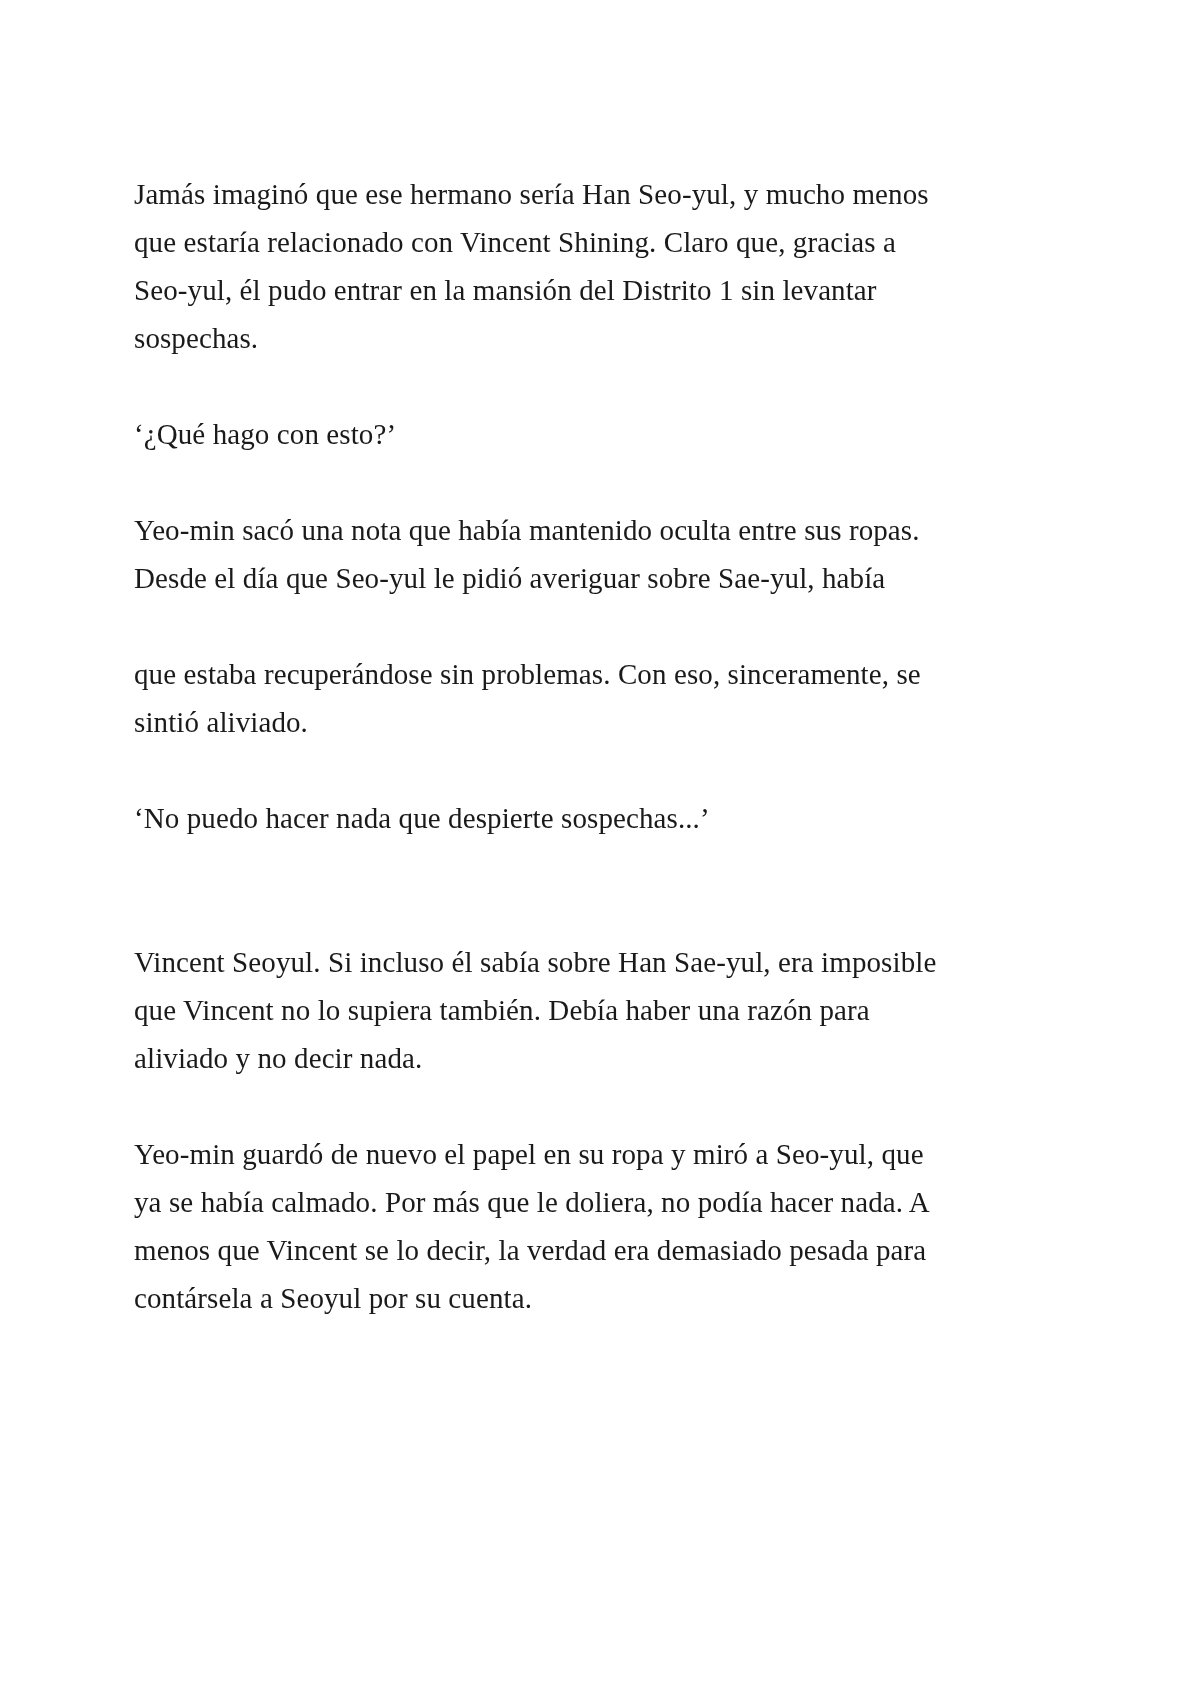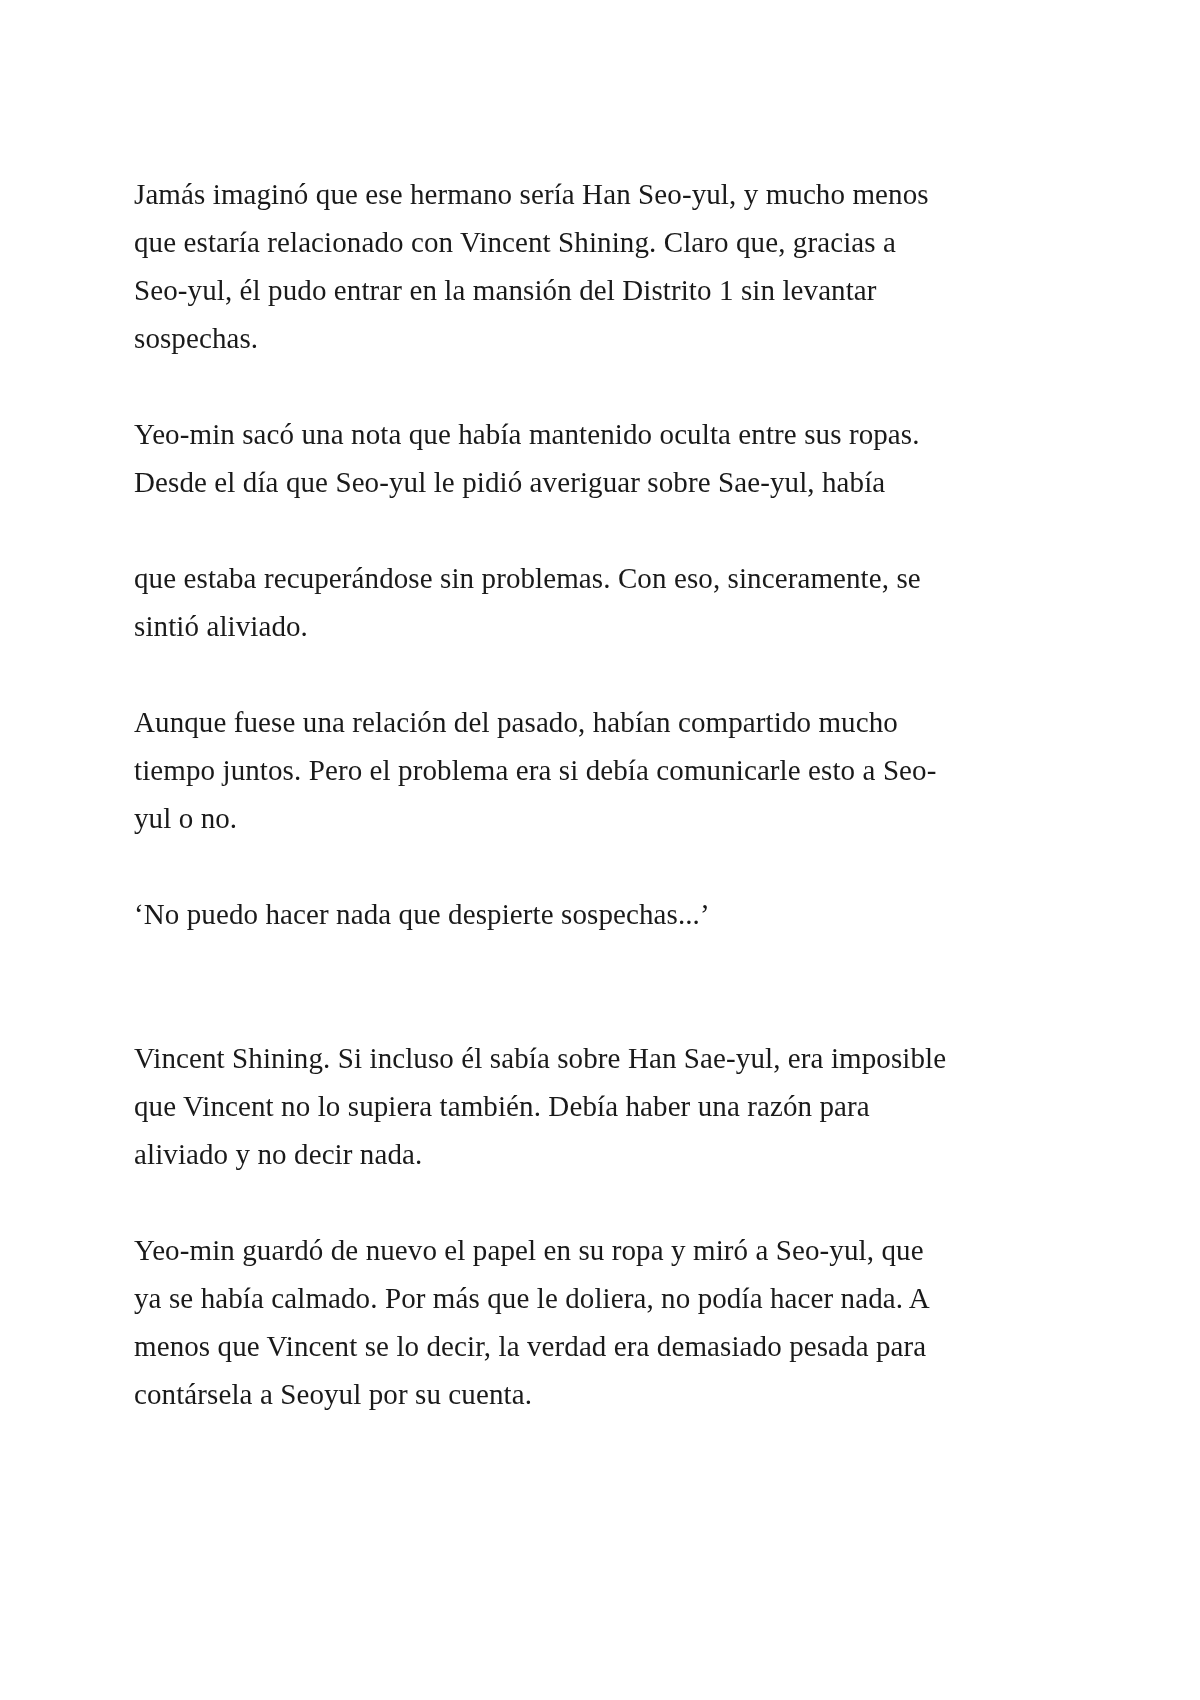--- a/index.html
+++ b/index.html
@@ -33,37 +33,35 @@
 <body>
 
 <div class="page">
   <p class="para">
     <span>Jamás imaginó que ese hermano sería Han Seo-yul, y mucho menos</span><br>
     <span>que estaría relacionado con Vincent Shining. Claro que, gracias a</span><br>
     <span>Seo-yul, él pudo entrar en la mansión del Distrito 1 sin levantar</span><br>
     <span>sospechas.</span>
   </p>
   <p class="para">
+    <span>‘¿Qué hago con esto?’</span>
+  </p>
+  <p class="para">
     <span>Yeo-min sacó una nota que había mantenido oculta entre sus ropas.</span><br>
     <span>Desde el día que Seo-yul le pidió averiguar sobre Sae-yul, había</span><br>
     <br>
     <span>que estaba recuperándose sin problemas. Con eso, sinceramente, se</span><br>
     <span>sintió aliviado.</span>
   </p>
   <p class="para">
-    <span>Aunque fuese una relación del pasado, habían compartido mucho</span><br>
-    <span>tiempo juntos. Pero el problema era si debía comunicarle esto a Seo-</span><br>
-    <span>yul o no.</span>
-  </p>
-  <p class="para">
     <span>‘No puedo hacer nada que despierte sospechas...’</span>
   </p>
   <p class="para">
     <br>
-    <span>Vincent Shining. Si incluso él sabía sobre Han Sae-yul, era imposible</span><br>
+    <span>Vincent Seoyul. Si incluso él sabía sobre Han Sae-yul, era imposible</span><br>
     <span>que Vincent no lo supiera también. Debía haber una razón para</span><br>
     <span>aliviado y no decir nada.</span>
   </p>
   <p class="para">
     <span>Yeo-min guardó de nuevo el papel en su ropa y miró a Seo-yul, que</span><br>
     <span>ya se había calmado. Por más que le doliera, no podía hacer nada. A</span><br>
     <span>menos que Vincent se lo decir, la verdad era demasiado pesada para</span><br>
     <span>contársela a Seoyul por su cuenta.</span>
   </p>
 </div>

